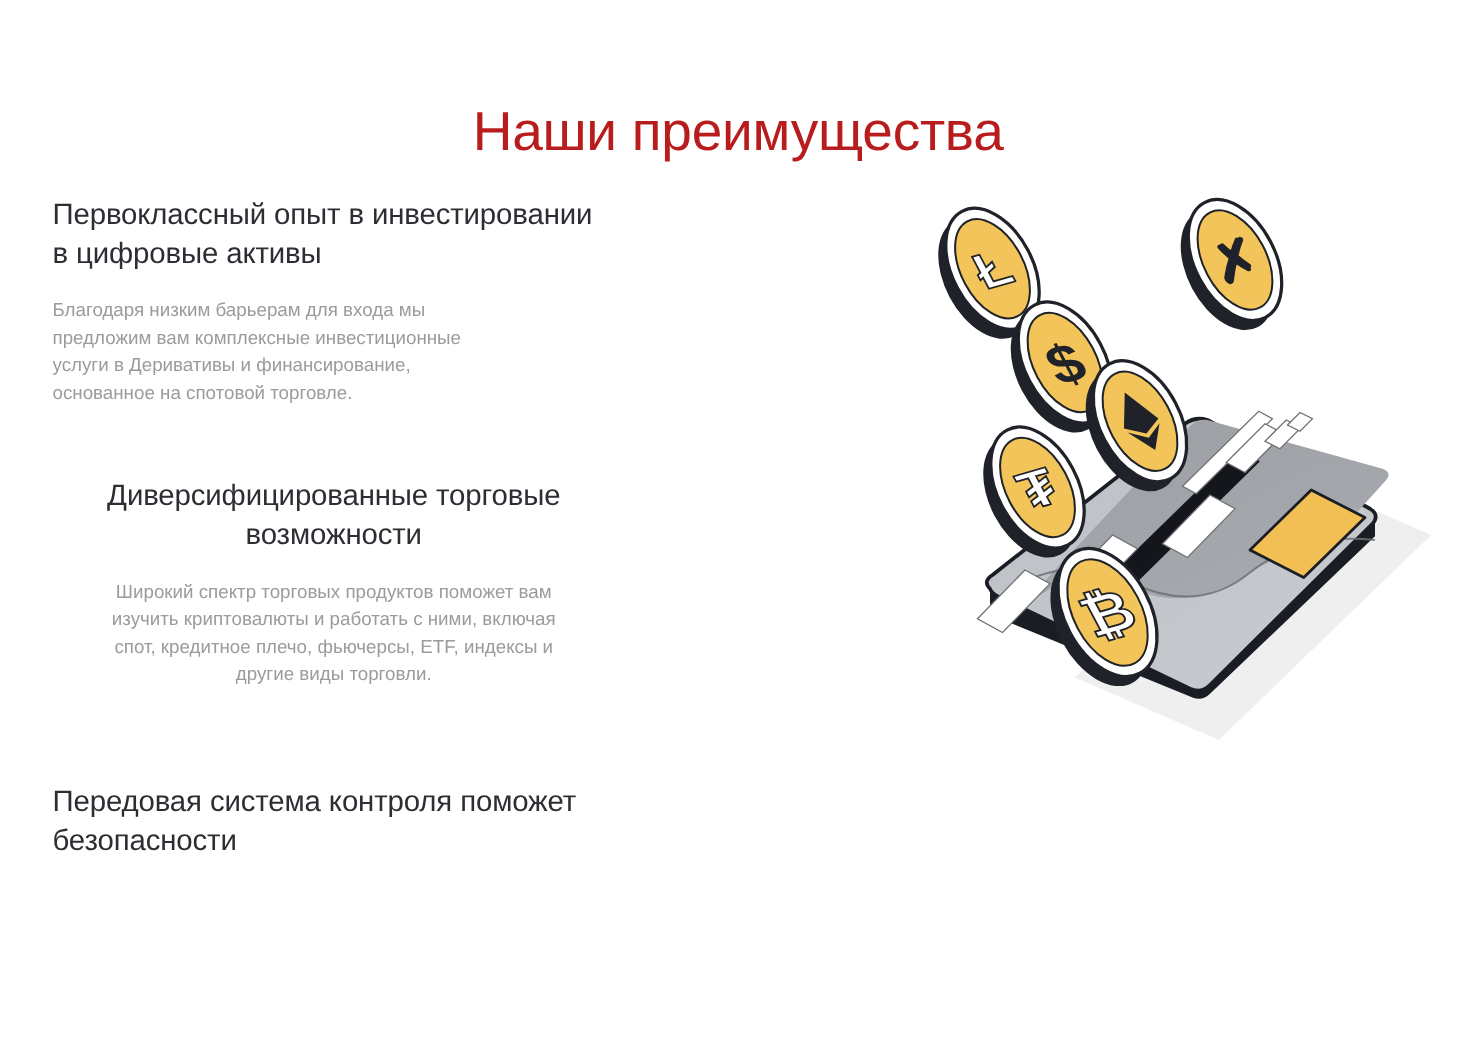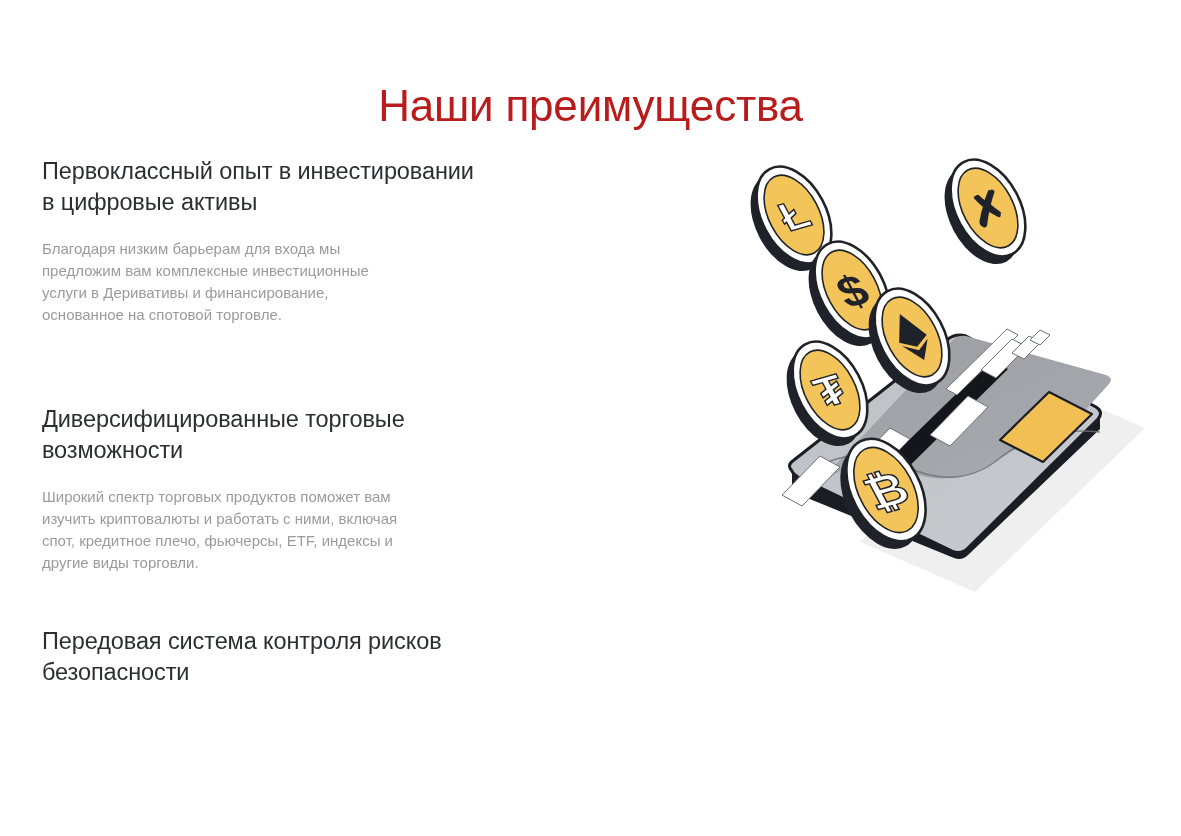--- a/index.html
+++ b/index.html
@@ -38,21 +38,21 @@
   
   .features {
     position: absolute;
     top: 156px;
     left: 42px;
     width: 520px;
   }
 
   .feature { margin-bottom: 0; }
   .feature-1 { position: absolute; top: 0;   left: 0; width: 500px; }
-  .feature-2 { position: absolute; top: 248px; left: 0; width: 450px; }
+  .feature-2 { position: absolute; top: 225px; left: 0; width: 450px; text-align: center; }
   .feature-3 { position: absolute; top: 470px; left: 0; width: 470px; }
 
   .feature-heading {
     font-size: 23.5px;
     font-weight: 400;
     color: #2d2e33;
     line-height: 1.32;
     letter-spacing: -0.1px;
     margin-bottom: 20px;
     white-space: pre-line;
@@ -97,21 +97,21 @@
     <div class="feature feature-2">
       <div class="feature-heading">Диверсифицированные торговые
 возможности</div>
       <div class="feature-body">Широкий спектр торговых продуктов поможет вам
 изучить криптовалюты и работать с ними, включая
 спот, кредитное плечо, фьючерсы, ETF, индексы и
 другие виды торговли.</div>
     </div>
 
     <div class="feature feature-3">
-      <div class="feature-heading">Передовая система контроля рисков
+      <div class="feature-heading">Передовая система контроля поможет
 безопасности</div>
     </div>
 
   </div>
 
   <div class="illustration">
     <svg viewBox="0 0 470 480" xmlns="http://www.w3.org/2000/svg">
       <defs>
 
         <linearGradient id="cardTop" x1="0" y1="0" x2="1" y2="1">

